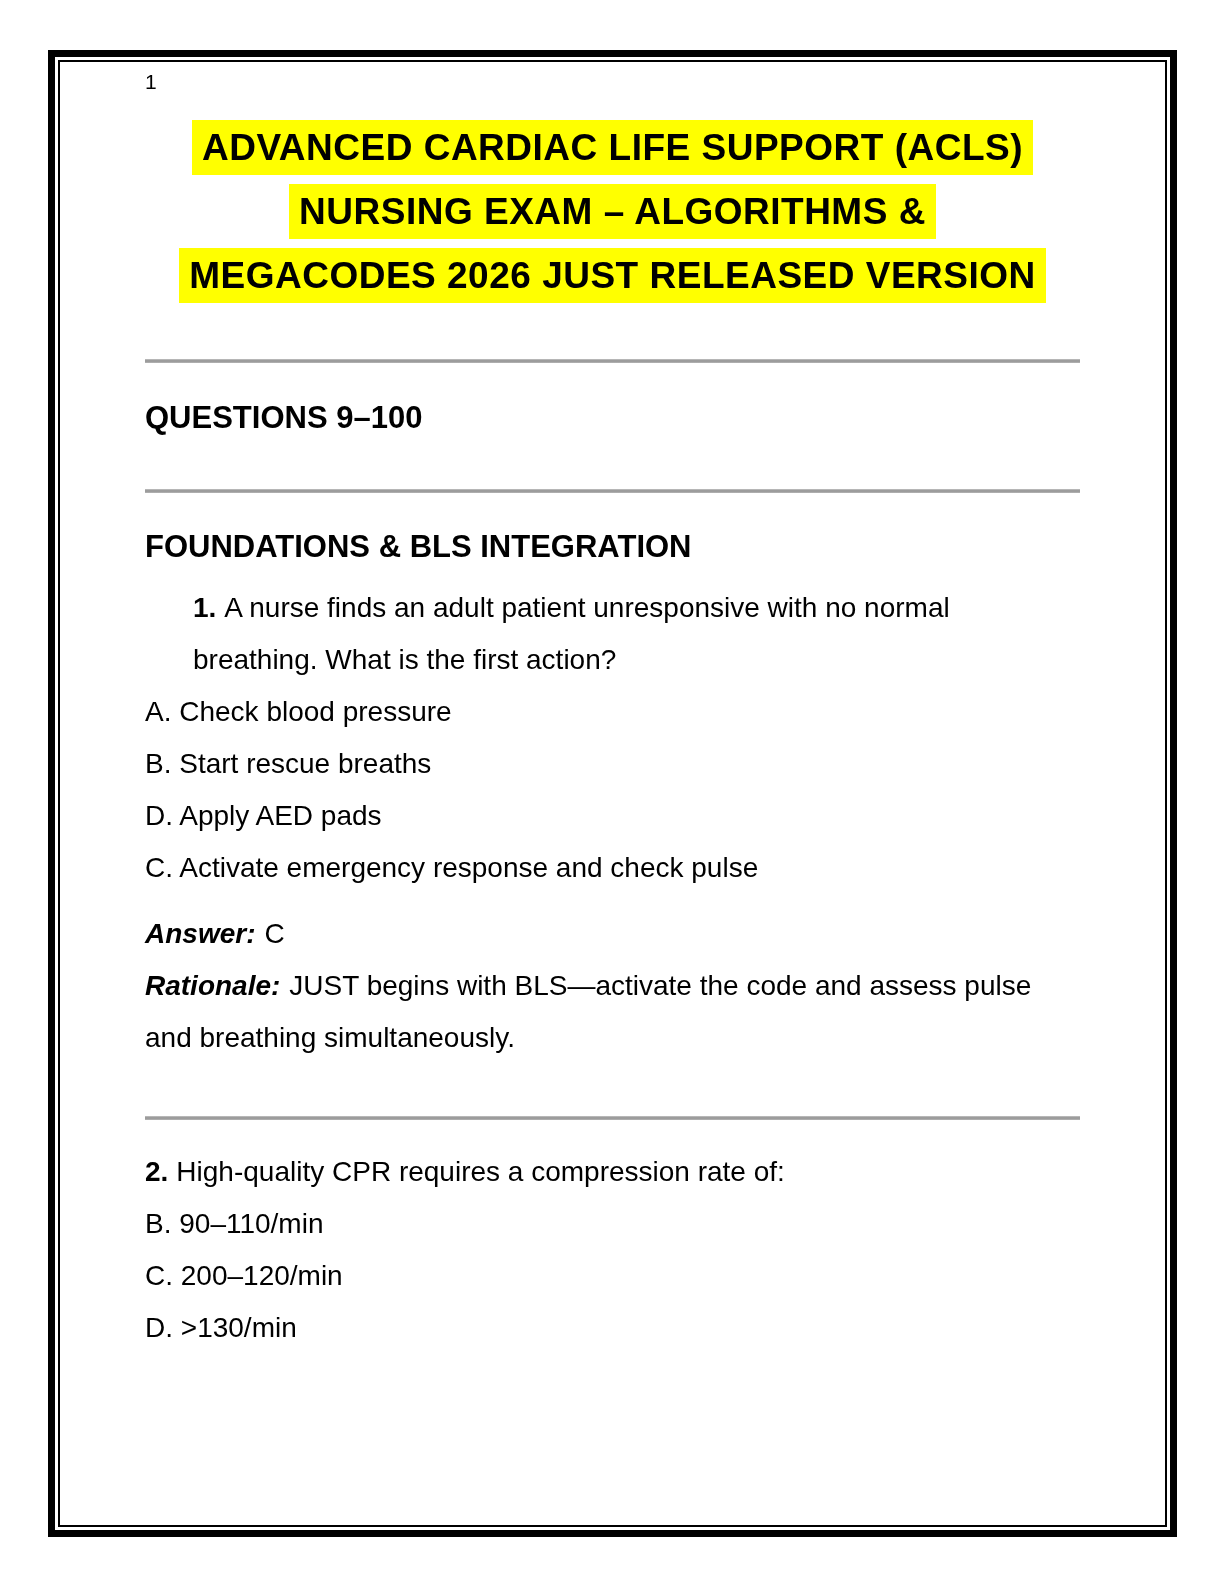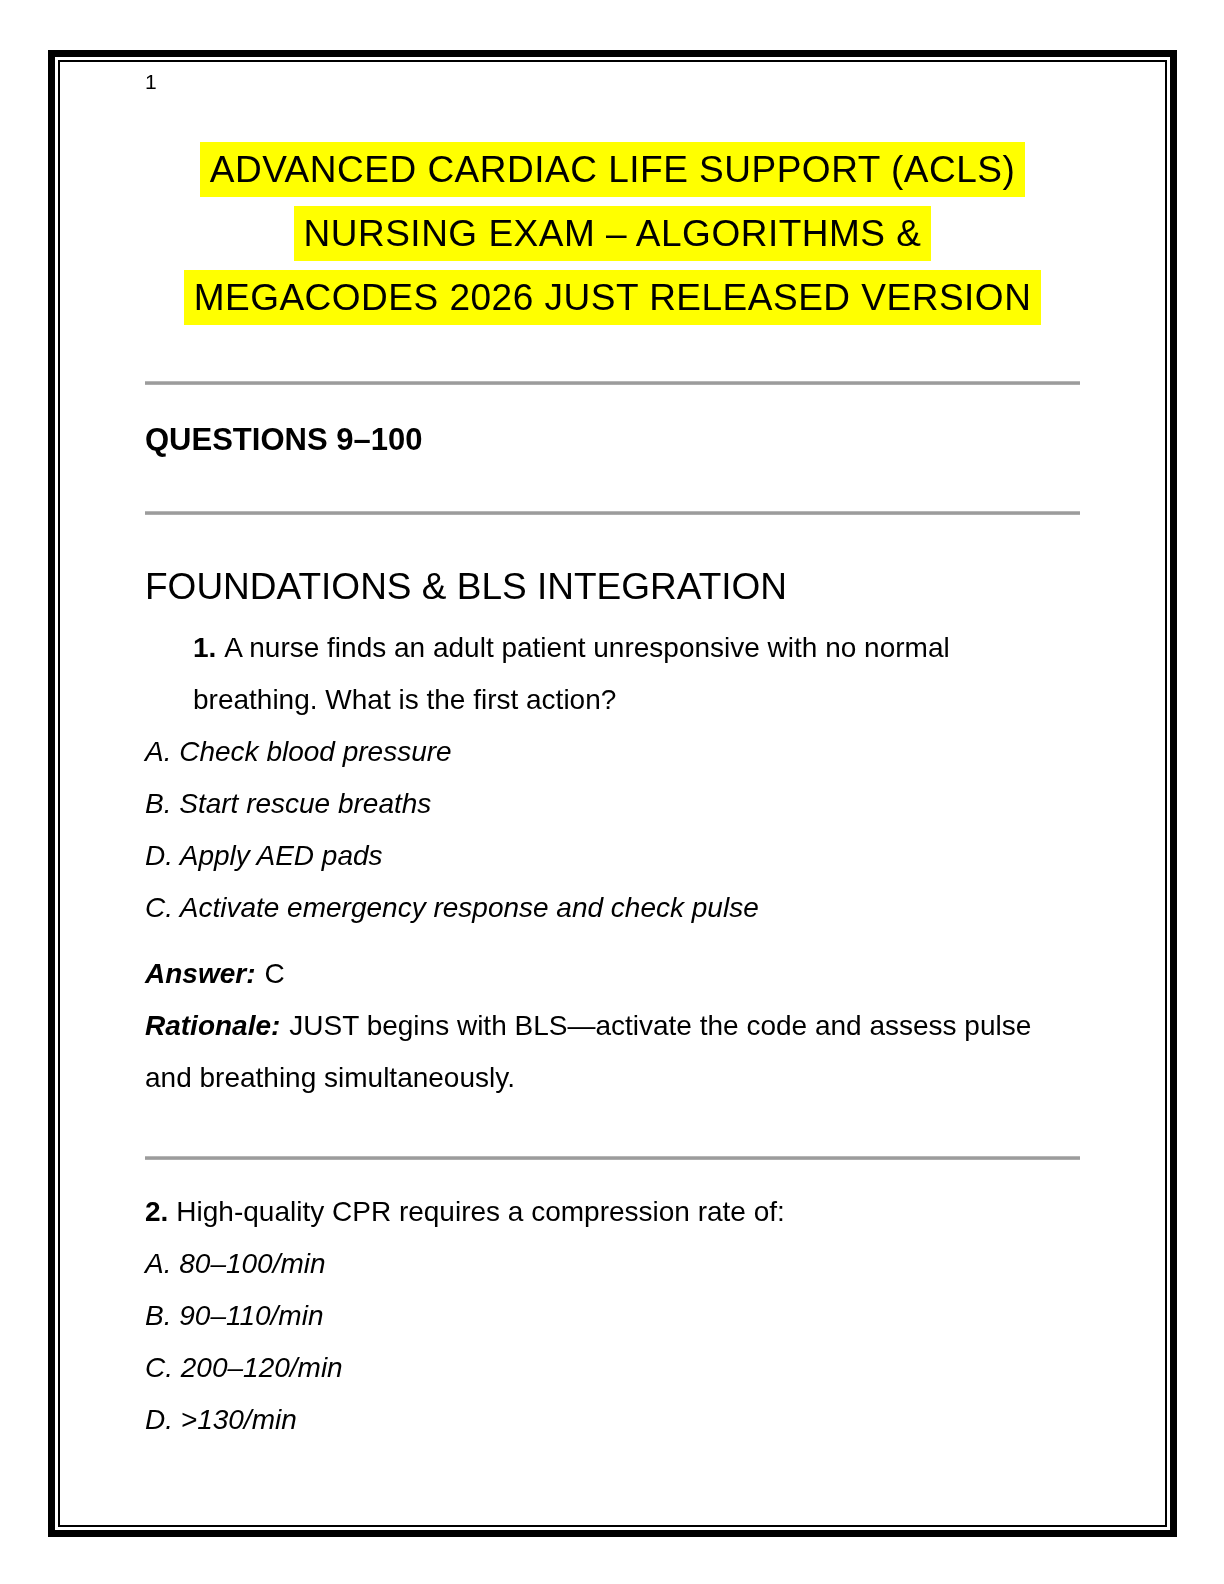--- a/index.html
+++ b/index.html
@@ -28,23 +28,23 @@
     overflow: hidden;
   }
 
   .page-number {
     font-size: 21px;
     line-height: 24px;
     font-weight: 400;
   }
 
   .doc-title {
-    margin-top: 48px;
+    margin-top: 26px;
     text-align: center;
-    font-weight: 400;
+    font-weight: 700;
     font-size: 37px;
     letter-spacing: 0.5px;
   }
   .title-line {
     display: inline-block;
     background: #ffff00;
     line-height: 39px;
     padding: 8px 10px;
     margin-bottom: 9px;
     white-space: nowrap;
@@ -60,36 +60,36 @@
   .hrule-2 { margin-top: 52px; }
   .hrule-3 { margin-top: 52px; }
 
   .section-heading {
     margin-top: 36px;
     font-size: 31px;
     line-height: 38px;
     font-weight: 700;
   }
   .subsection-heading {
-    margin-top: 53px;
-    font-size: 37px;
+    margin-top: 35px;
+    font-size: 31px;
     line-height: 38px;
-    font-weight: 400;
+    font-weight: 700;
   }
 
   .body-text {
     font-size: 28px;
     line-height: 52px;
     font-weight: 400;
   }
   .question-para { margin-top: 16px; margin-left: 48px; }
   .question-para-2 { margin-top: 26px; }
   .qnum { font-weight: 700; margin-right: 8px; }
   .options { }
-  .option { font-size: 28px; line-height: 52px; font-style: italic; }
+  .option { font-size: 28px; line-height: 52px; }
 
   .answer-block { margin-top: 14px; }
   .label-bold { font-weight: 700; margin-right: 9px; font-style: italic; }
 </style>
 </head>
 <body>
 
 <div class="page-frame">
   <div class="page-frame-inner">
 
@@ -121,21 +121,20 @@
         <div><span class="label-bold">Answer:</span><span>C</span></div>
         <div><span class="label-bold">Rationale:</span><span>JUST begins with BLS—activate the code and assess pulse and breathing simultaneously.</span></div>
       </div>
     </div>
 
     <div class="hrule hrule-3"></div>
 
     <div class="question-block">
       <p class="body-text question-para-2"><span class="qnum">2.</span><span>High-quality CPR requires a compression rate of:</span></p>
       <div class="options">
-        <div class="option">A. 80–100/min</div>
         <div class="option">B. 90–110/min</div>
         <div class="option">C. 200–120/min</div>
         <div class="option">D. &gt;130/min</div>
       </div>
     </div>
 
   </div>
 </div>
 
 </body></html>

